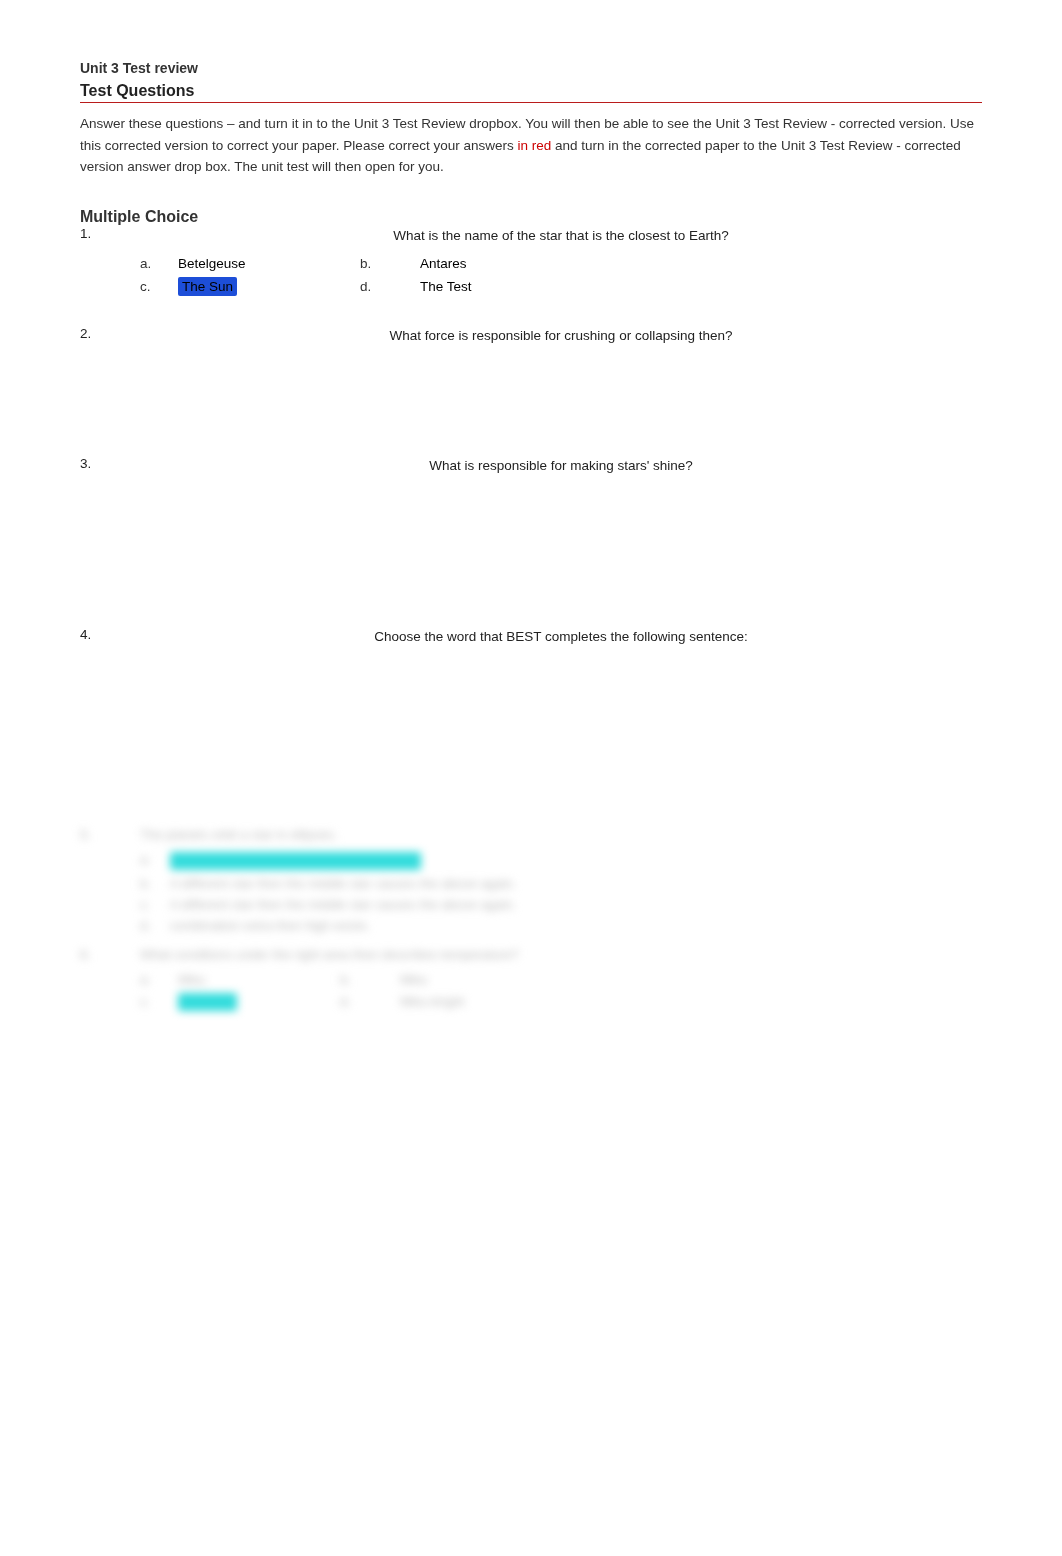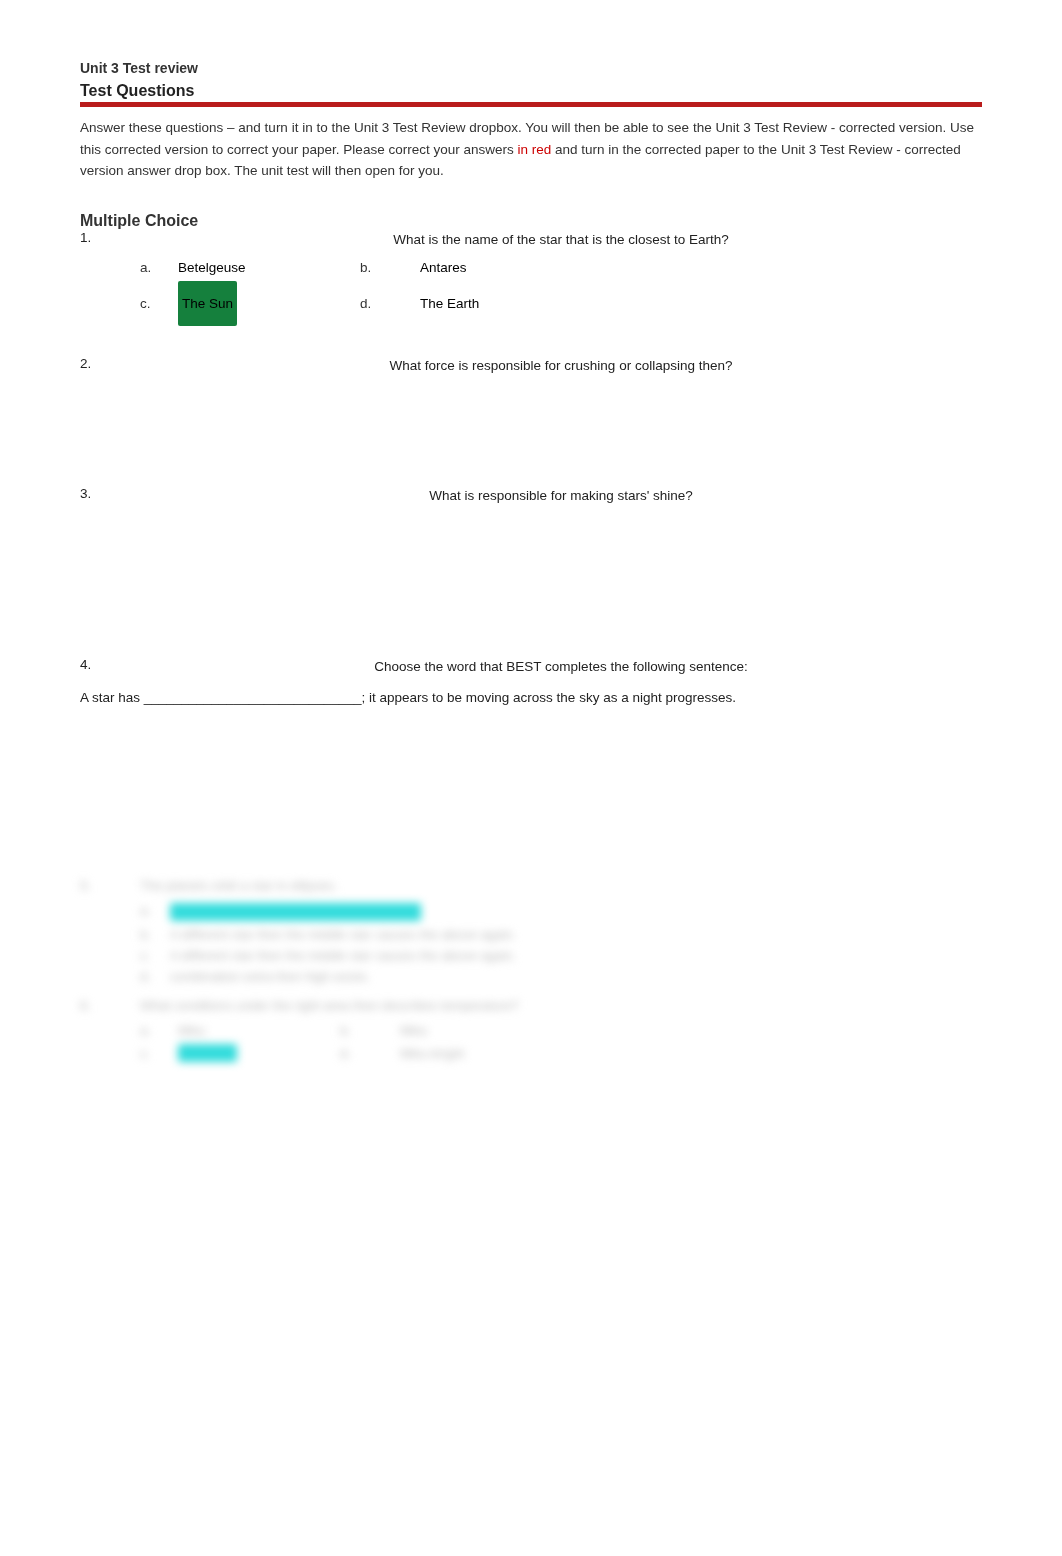--- a/index.html
+++ b/index.html
@@ -21,21 +21,21 @@
     .document-title {
       font-size: 14px;
       font-weight: bold;
       margin-bottom: 6px;
       color: #333;
     }
 
     .section-heading {
       font-size: 16px;
       font-weight: bold;
-      border-bottom: 5px solid #b91c1c;
+      border-bottom: 1px solid #b91c1c;
       padding-bottom: 2px;
       margin-bottom: 10px;
       color: #222;
     }
 
     .instructions {
       font-size: 13.5px;
       line-height: 1.6;
       margin-bottom: 30px;
       color: #333;
@@ -90,23 +90,23 @@
       display: inline-block;
       color: #333;
     }
 
     .choice-value {
       font-size: 13.5px;
       color: #000000;
     }
 
     .choice-highlighted {
-      background-color: #15803d;
+      background-color: #1d4ed8;
       color: #000;
-      padding: 15px 4px;
+      padding: 2px 4px;
       border-radius: 2px;
     }
 
     .spacer {
       height: 70px;
     }
 
     .sentence-question {
       font-size: 13.5px;
       line-height: 1.6;
@@ -204,21 +204,21 @@
     </div>
 
     <div class="choice-cell">
       <span class="choice-label">c.</span>
       <span class="choice-value choice-highlighted">The Sun</span>
     </div>
     <div class="choice-cell">
       <span class="choice-label">d.</span>
     </div>
     <div class="choice-cell">
-      <span class="choice-value">The Earth</span>
+      <span class="choice-value">The Test</span>
     </div>
   </div>
 </div>
 
 <div class="question-block">
   <div class="question-row">
     <span class="question-number">2.</span>
     <span class="question-text">What force is responsible for crushing or collapsing then?</span>
   </div>
   <div class="spacer"></div>
@@ -231,21 +231,20 @@
   </div>
   <div class="spacer"></div>
   <div style="height:40px;"></div>
 </div>
 
 <div class="question-block">
   <div class="question-row">
     <span class="question-number">4.</span>
     <span class="question-text">Choose the word that BEST completes the following sentence:</span>
   </div>
-  <div class="sentence-question">A star has _____________________________;  it appears to be moving across the sky as a night progresses.</div>
   <div class="spacer"></div>
   <div style="height:60px;"></div>
 </div>
 
 <div class="blurred-section">
 
   <div class="blurred-row">
     <span class="blurred-number">5.</span>
     <span class="blurred-text">The planets orbit a star in ellipses.</span>
   </div>

